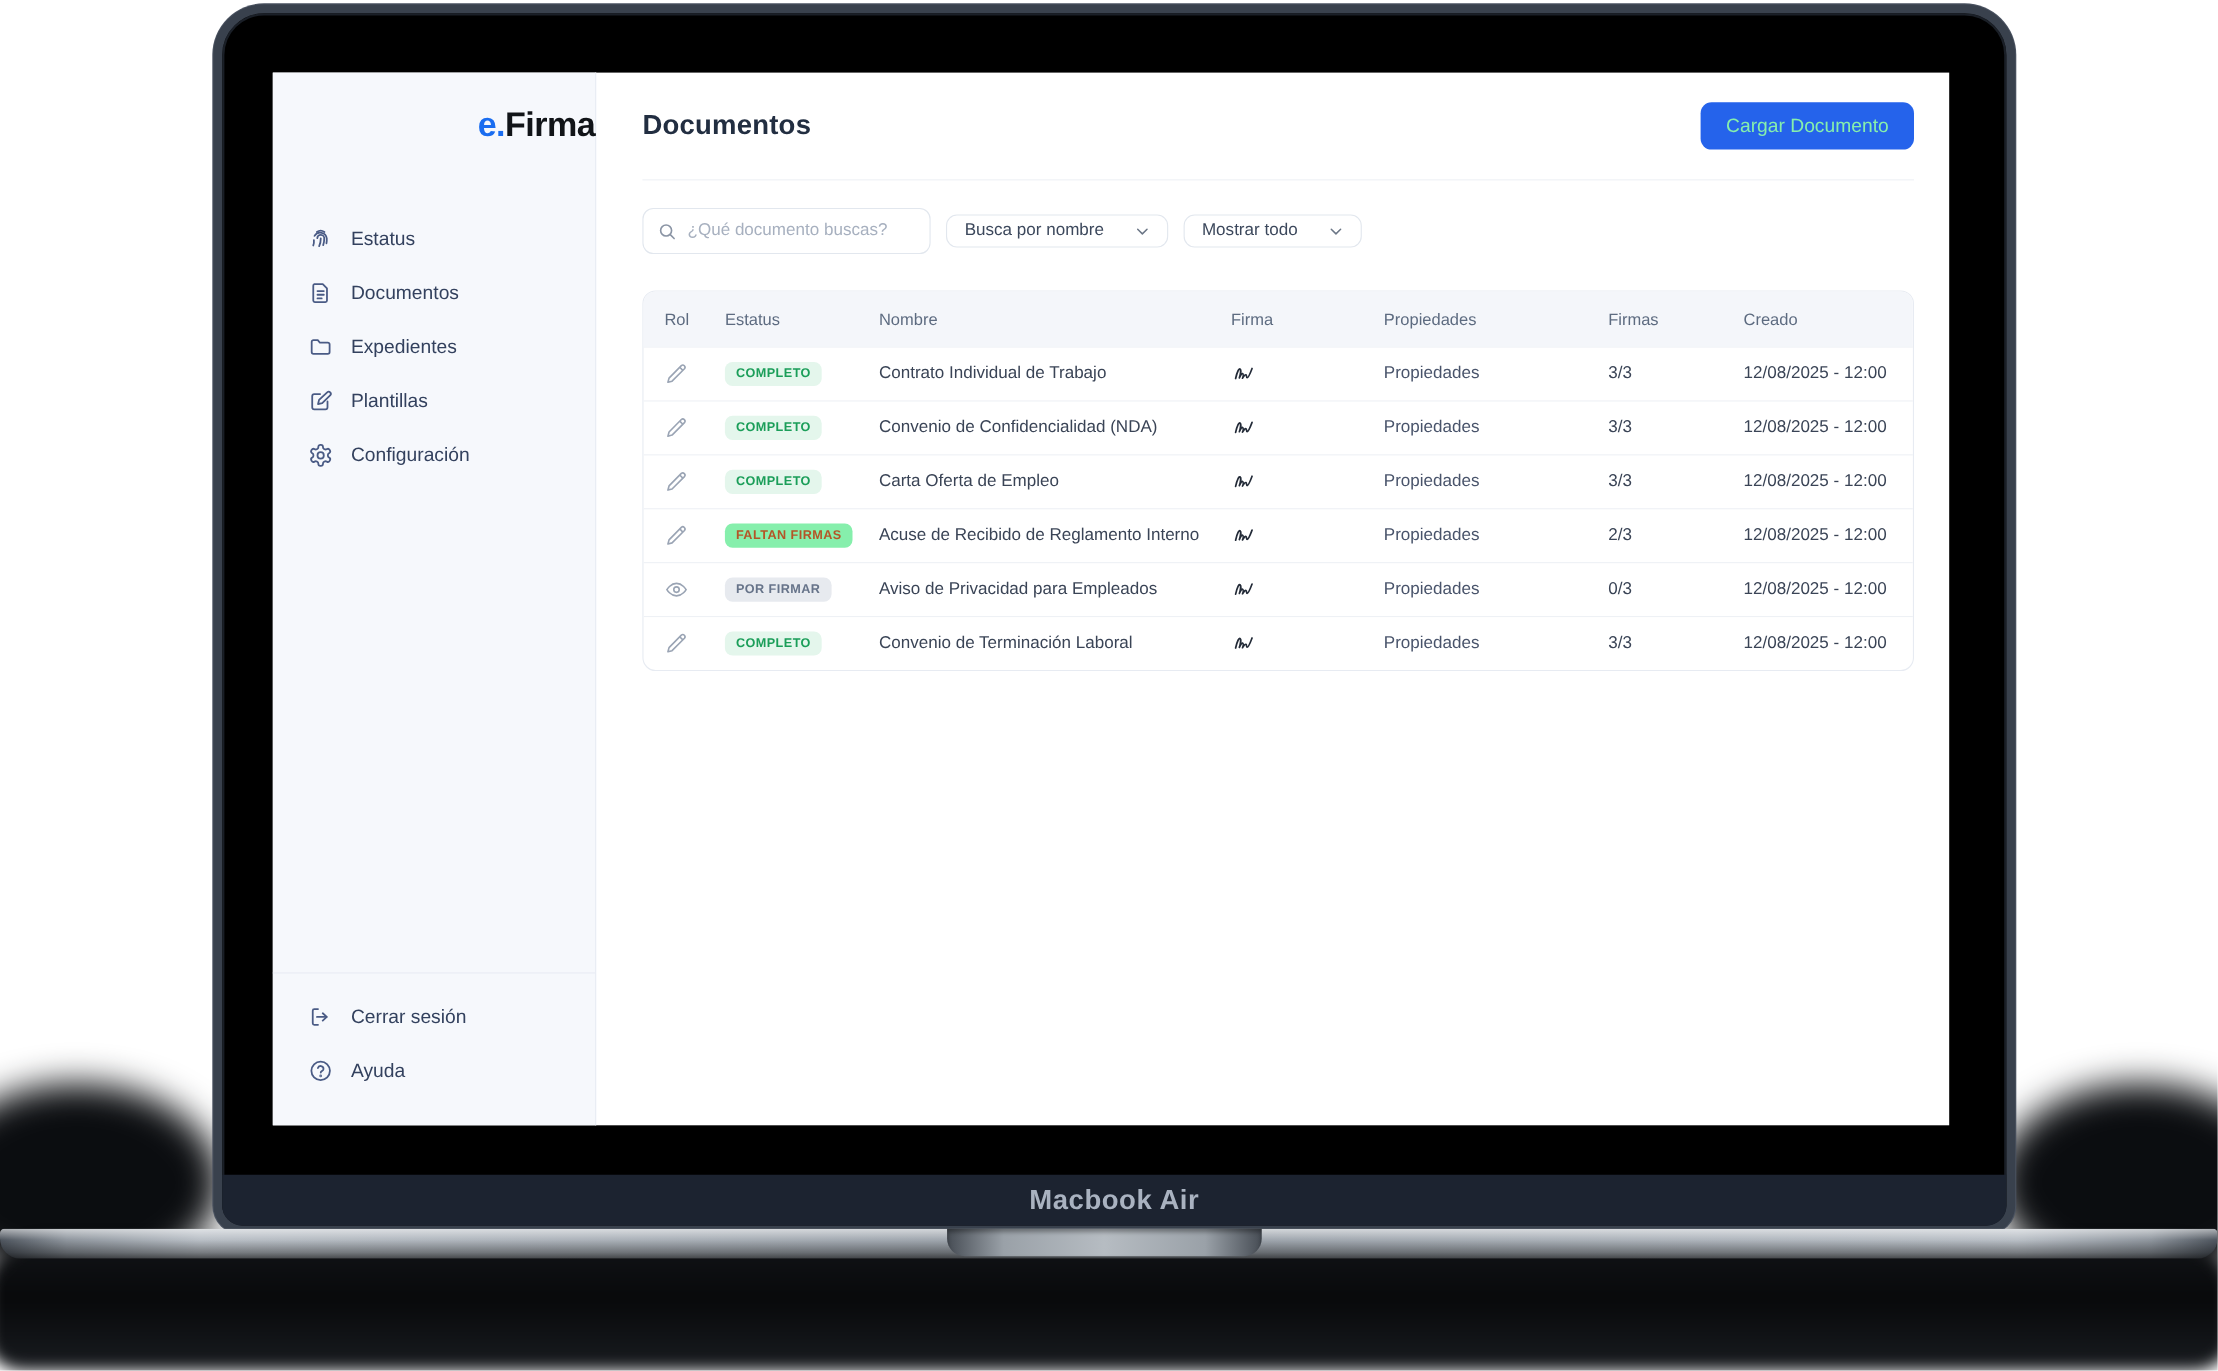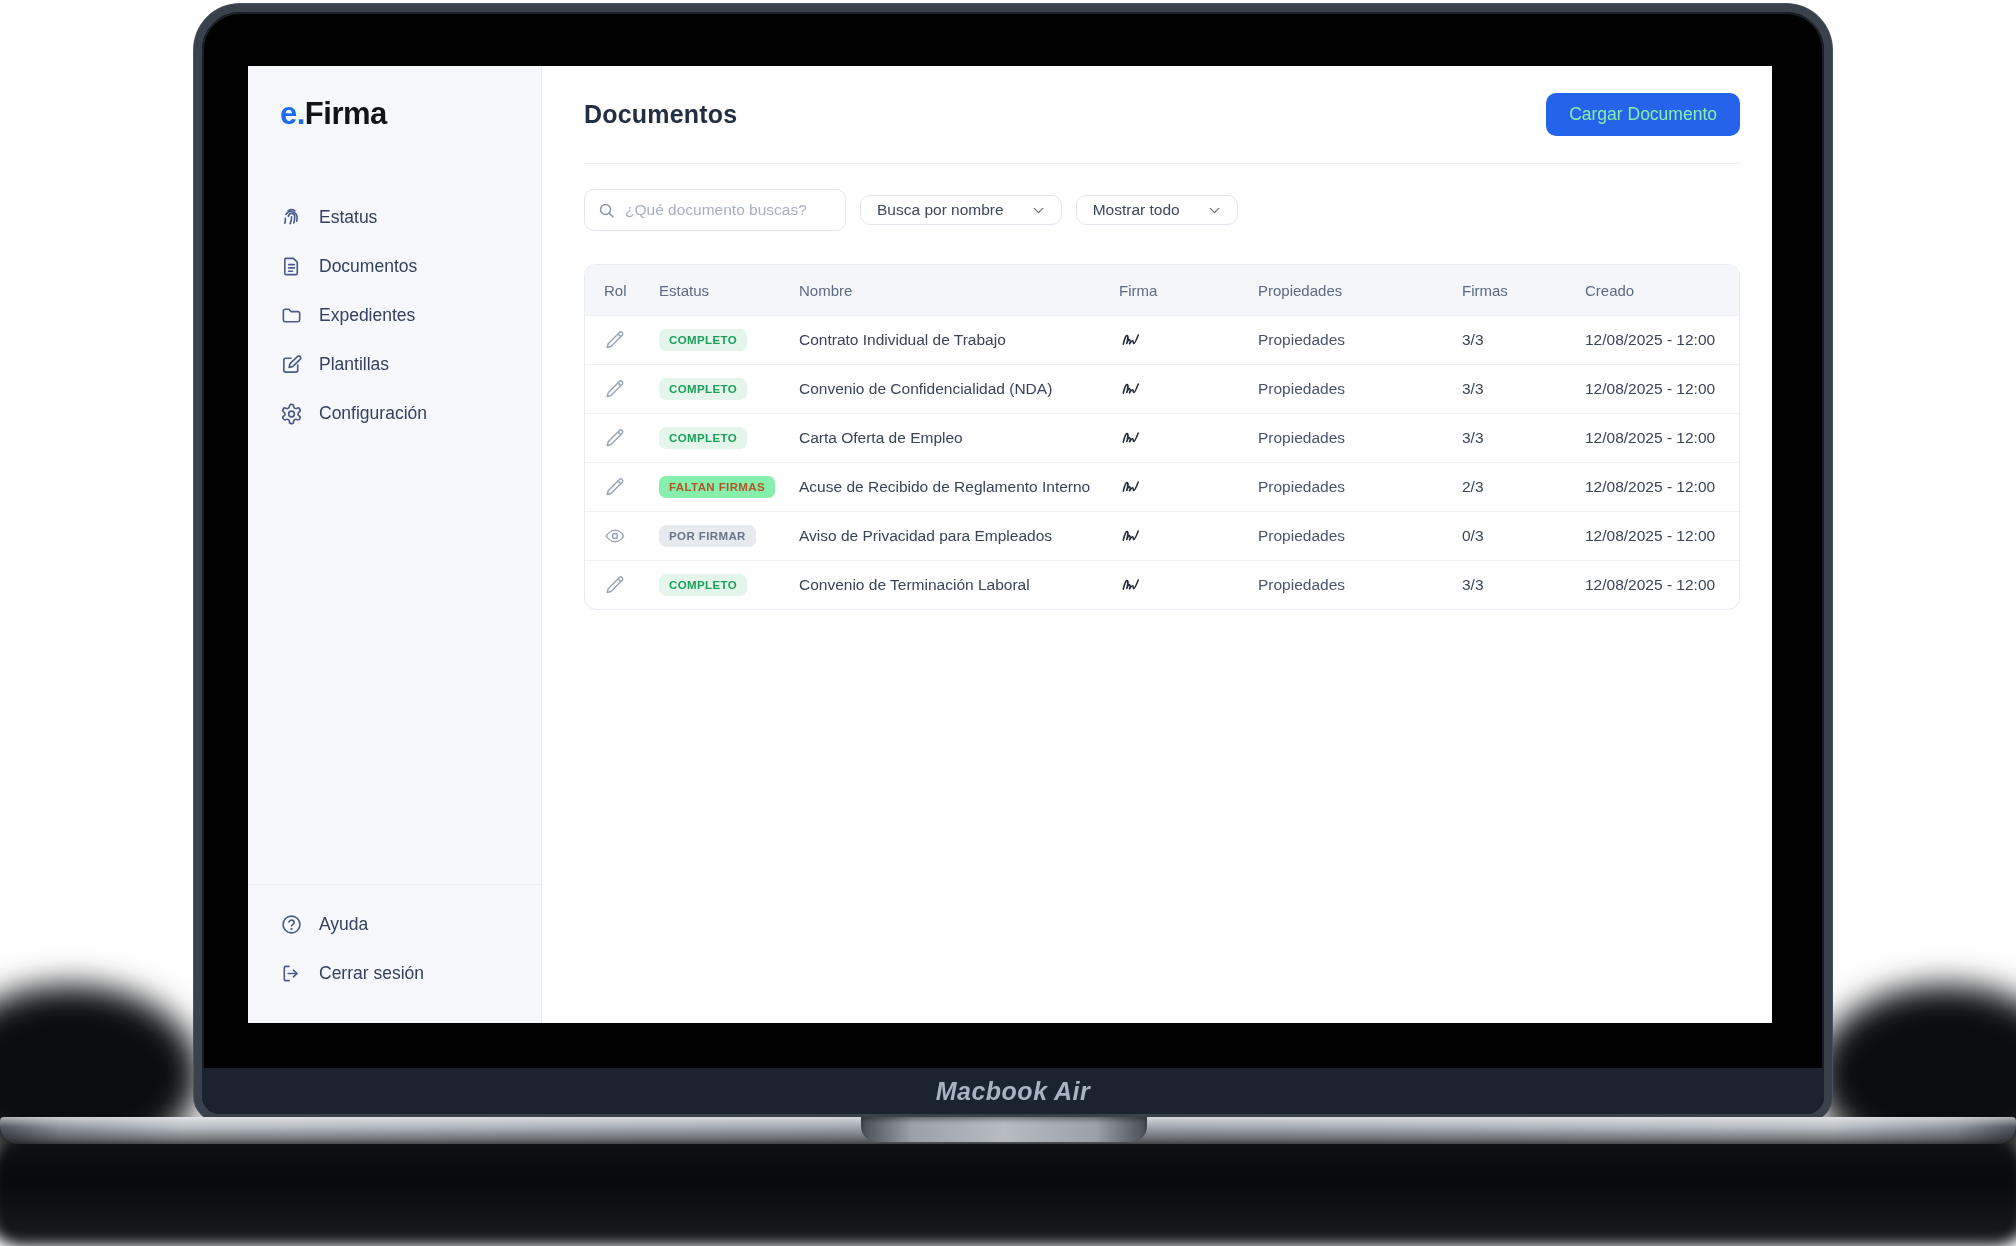--- a/index.html
+++ b/index.html
@@ -13,39 +13,39 @@
   .shadow-right { right:-60px; top:985px; width:260px; height:180px; border-radius:50%; }
   .shadow-band { position:absolute; left:-12px; top:1128px; width:2040px; height:118px; z-index:1;
                  background:linear-gradient(180deg,#121417 0%,#08090b 45%,#191c20 100%);
                  border-radius:60px 60px 34px 34px / 42px 42px 30px 30px; filter:blur(7px); }
   .screen { position:absolute; left:194px; top:4px; width:1638px; height:1118px; z-index:2;
             background:#000; border:8px solid #39414d; border-radius:46px 46px 26px 26px;
             box-shadow:inset 0 0 0 2px #1a1f27, 0 0 0 1px #4a5260; }
   .screen-bottom-strip { position:absolute; left:0; right:0; bottom:0; height:46px;
             background:#1c2330; border-radius:0 0 18px 18px;
             display:flex; align-items:center; justify-content:center; }
-  .device-label { color:#a9b2c0; font-size:25px; font-weight:700; letter-spacing:.5px;font-style:italic; }
+  .device-label { color:#a9b2c0; font-size:25px; font-weight:700; letter-spacing:.5px; }
   .base { position:absolute; left:0; top:1117px; width:2016px; height:27px; z-index:4;
           border-radius:4px 4px 18px 18px;
           background:
             linear-gradient(180deg,rgba(255,255,255,.55) 0%,rgba(255,255,255,0) 38%,rgba(0,0,0,.35) 80%,rgba(0,0,0,.6) 100%),
             linear-gradient(90deg,#4e555e 0%,#8f969e 3%,#b9bfc6 9%,#9aa1a9 50%,#b9bfc6 91%,#8f969e 97%,#4e555e 100%); }
   .base-notch { position:absolute; left:861px; top:1117px; width:286px; height:25px; z-index:5;
           border-radius:0 0 16px 16px;
           background:linear-gradient(90deg,#474d55 0%,#9aa1a8 18%,#b6bcc2 50%,#9aa1a8 82%,#474d55 100%);
           box-shadow:inset 0 3px 4px rgba(0,0,0,.35); }
 
   
   .app { position:absolute; left:248px; top:66px; width:1524px; height:957px; z-index:3;
          background:#ffffff; display:flex; font-size:15px; color:#3a4456; }
 
   
   .sidebar { width:294px; height:100%; background:#f6f8fc; border-right:1px solid #e8ecf3;
              position:relative; padding:30px 0 0 32px; flex:none; }
-  .logo { font-size:31px; font-weight:800; letter-spacing:-0.5px; color:#111418; }
+  .logo { font-size:31px; font-weight:800; letter-spacing:-0.5px; color:#111418;text-align:right; }
   .logo .e { color:#1a6df0; }
   .side-nav { margin-top:66px; display:flex; flex-direction:column; gap:10px; }
   .nav-item { display:flex; align-items:center; gap:16px; padding:8px 0; cursor:pointer;
               color:#33415e; font-size:17.5px; font-weight:500; text-decoration:none; }
   .nav-item .nicon { width:23px; height:23px; color:#4a5b85; display:inline-flex; flex:none; }
   .nav-item svg { width:100%; height:100%; }
   .side-footer { position:absolute; left:0; right:0; bottom:30px; padding:20px 0 0 32px;
                  border-top:1px solid #e8ecf3; display:flex; flex-direction:column; gap:10px; }
 
   
@@ -208,32 +208,32 @@
               </svg>
             </span>
           <span>Configuración</span>
         </a>
       </nav>
 
       <div class="side-footer">
         <a class="nav-item">
           <span class="nicon">
               <svg viewBox="0 0 24 24">
+                <use href="#i-logout"></use>
+              </svg>
+            </span>
+          <span>Cerrar sesión</span>
+        </a>
+        <a class="nav-item">
+          <span class="nicon">
+              <svg viewBox="0 0 24 24">
                 <use href="#i-help"></use>
               </svg>
             </span>
           <span>Ayuda</span>
-        </a>
-        <a class="nav-item">
-          <span class="nicon">
-              <svg viewBox="0 0 24 24">
-                <use href="#i-logout"></use>
-              </svg>
-            </span>
-          <span>Cerrar sesión</span>
         </a>
       </div>
     </aside>
 
     <main class="main">
 
       <div class="page-header">
         <h1 class="page-title">Documentos</h1>
         <button class="upload-btn">Cargar Documento</button>
       </div>

